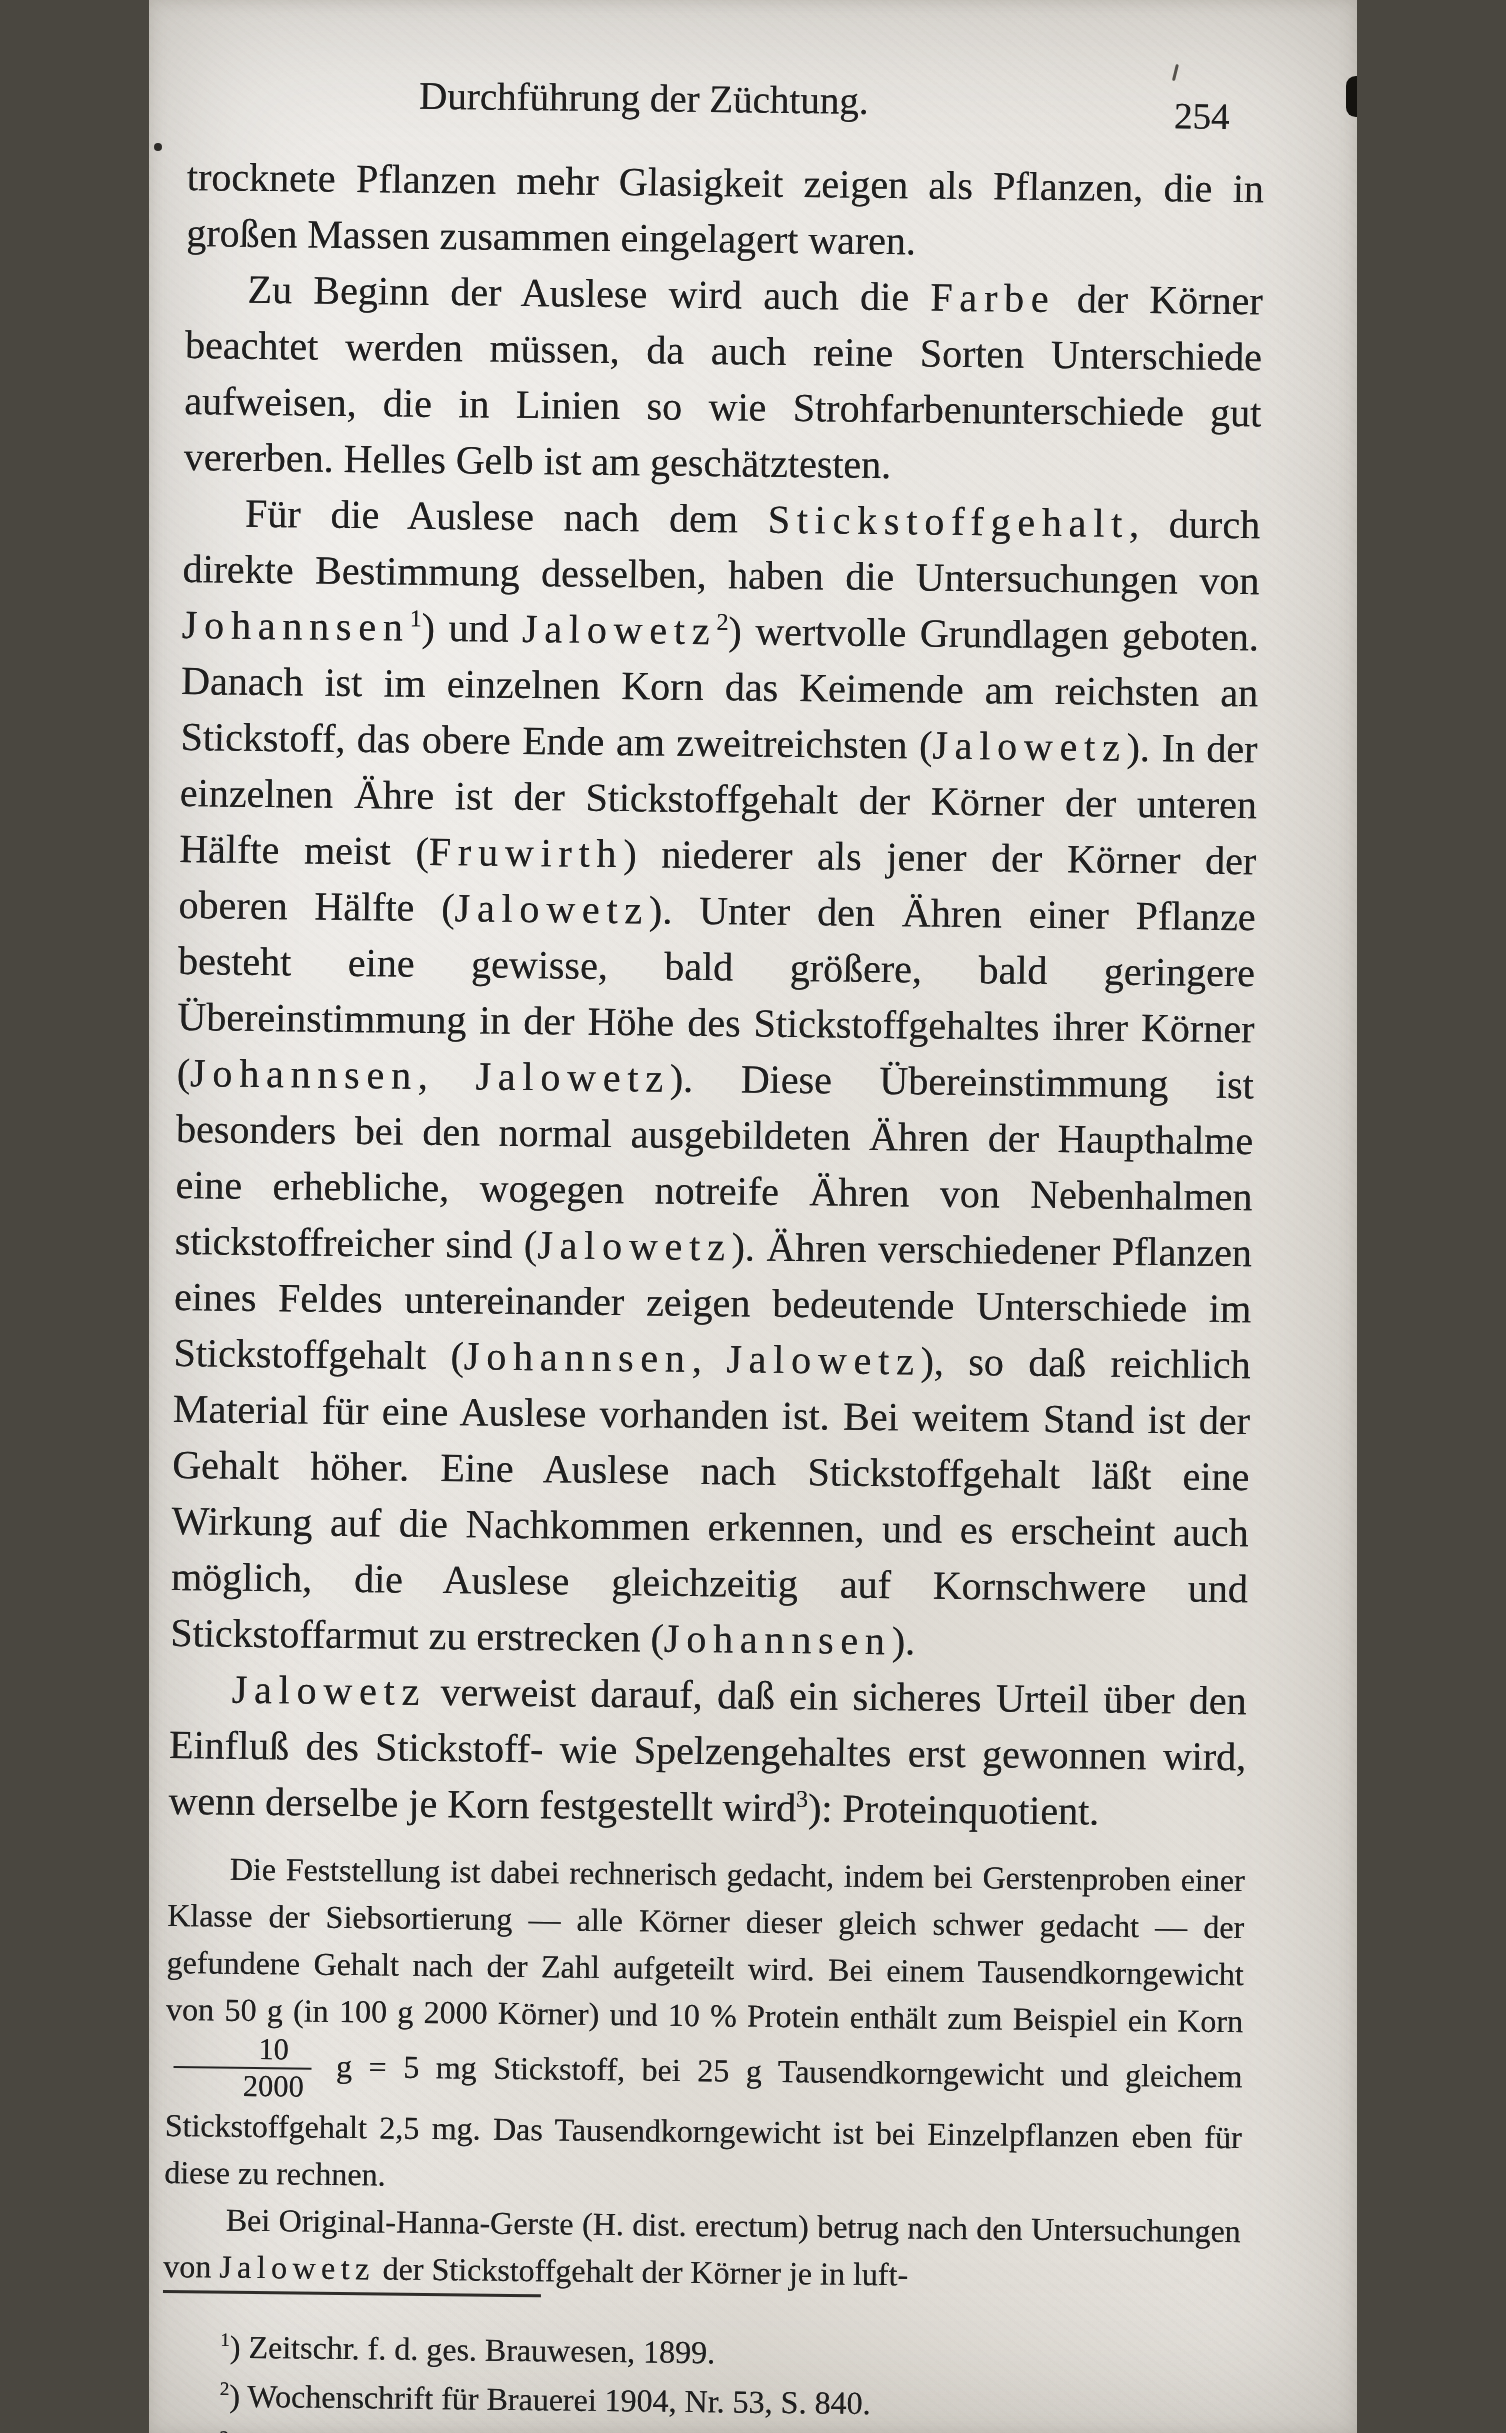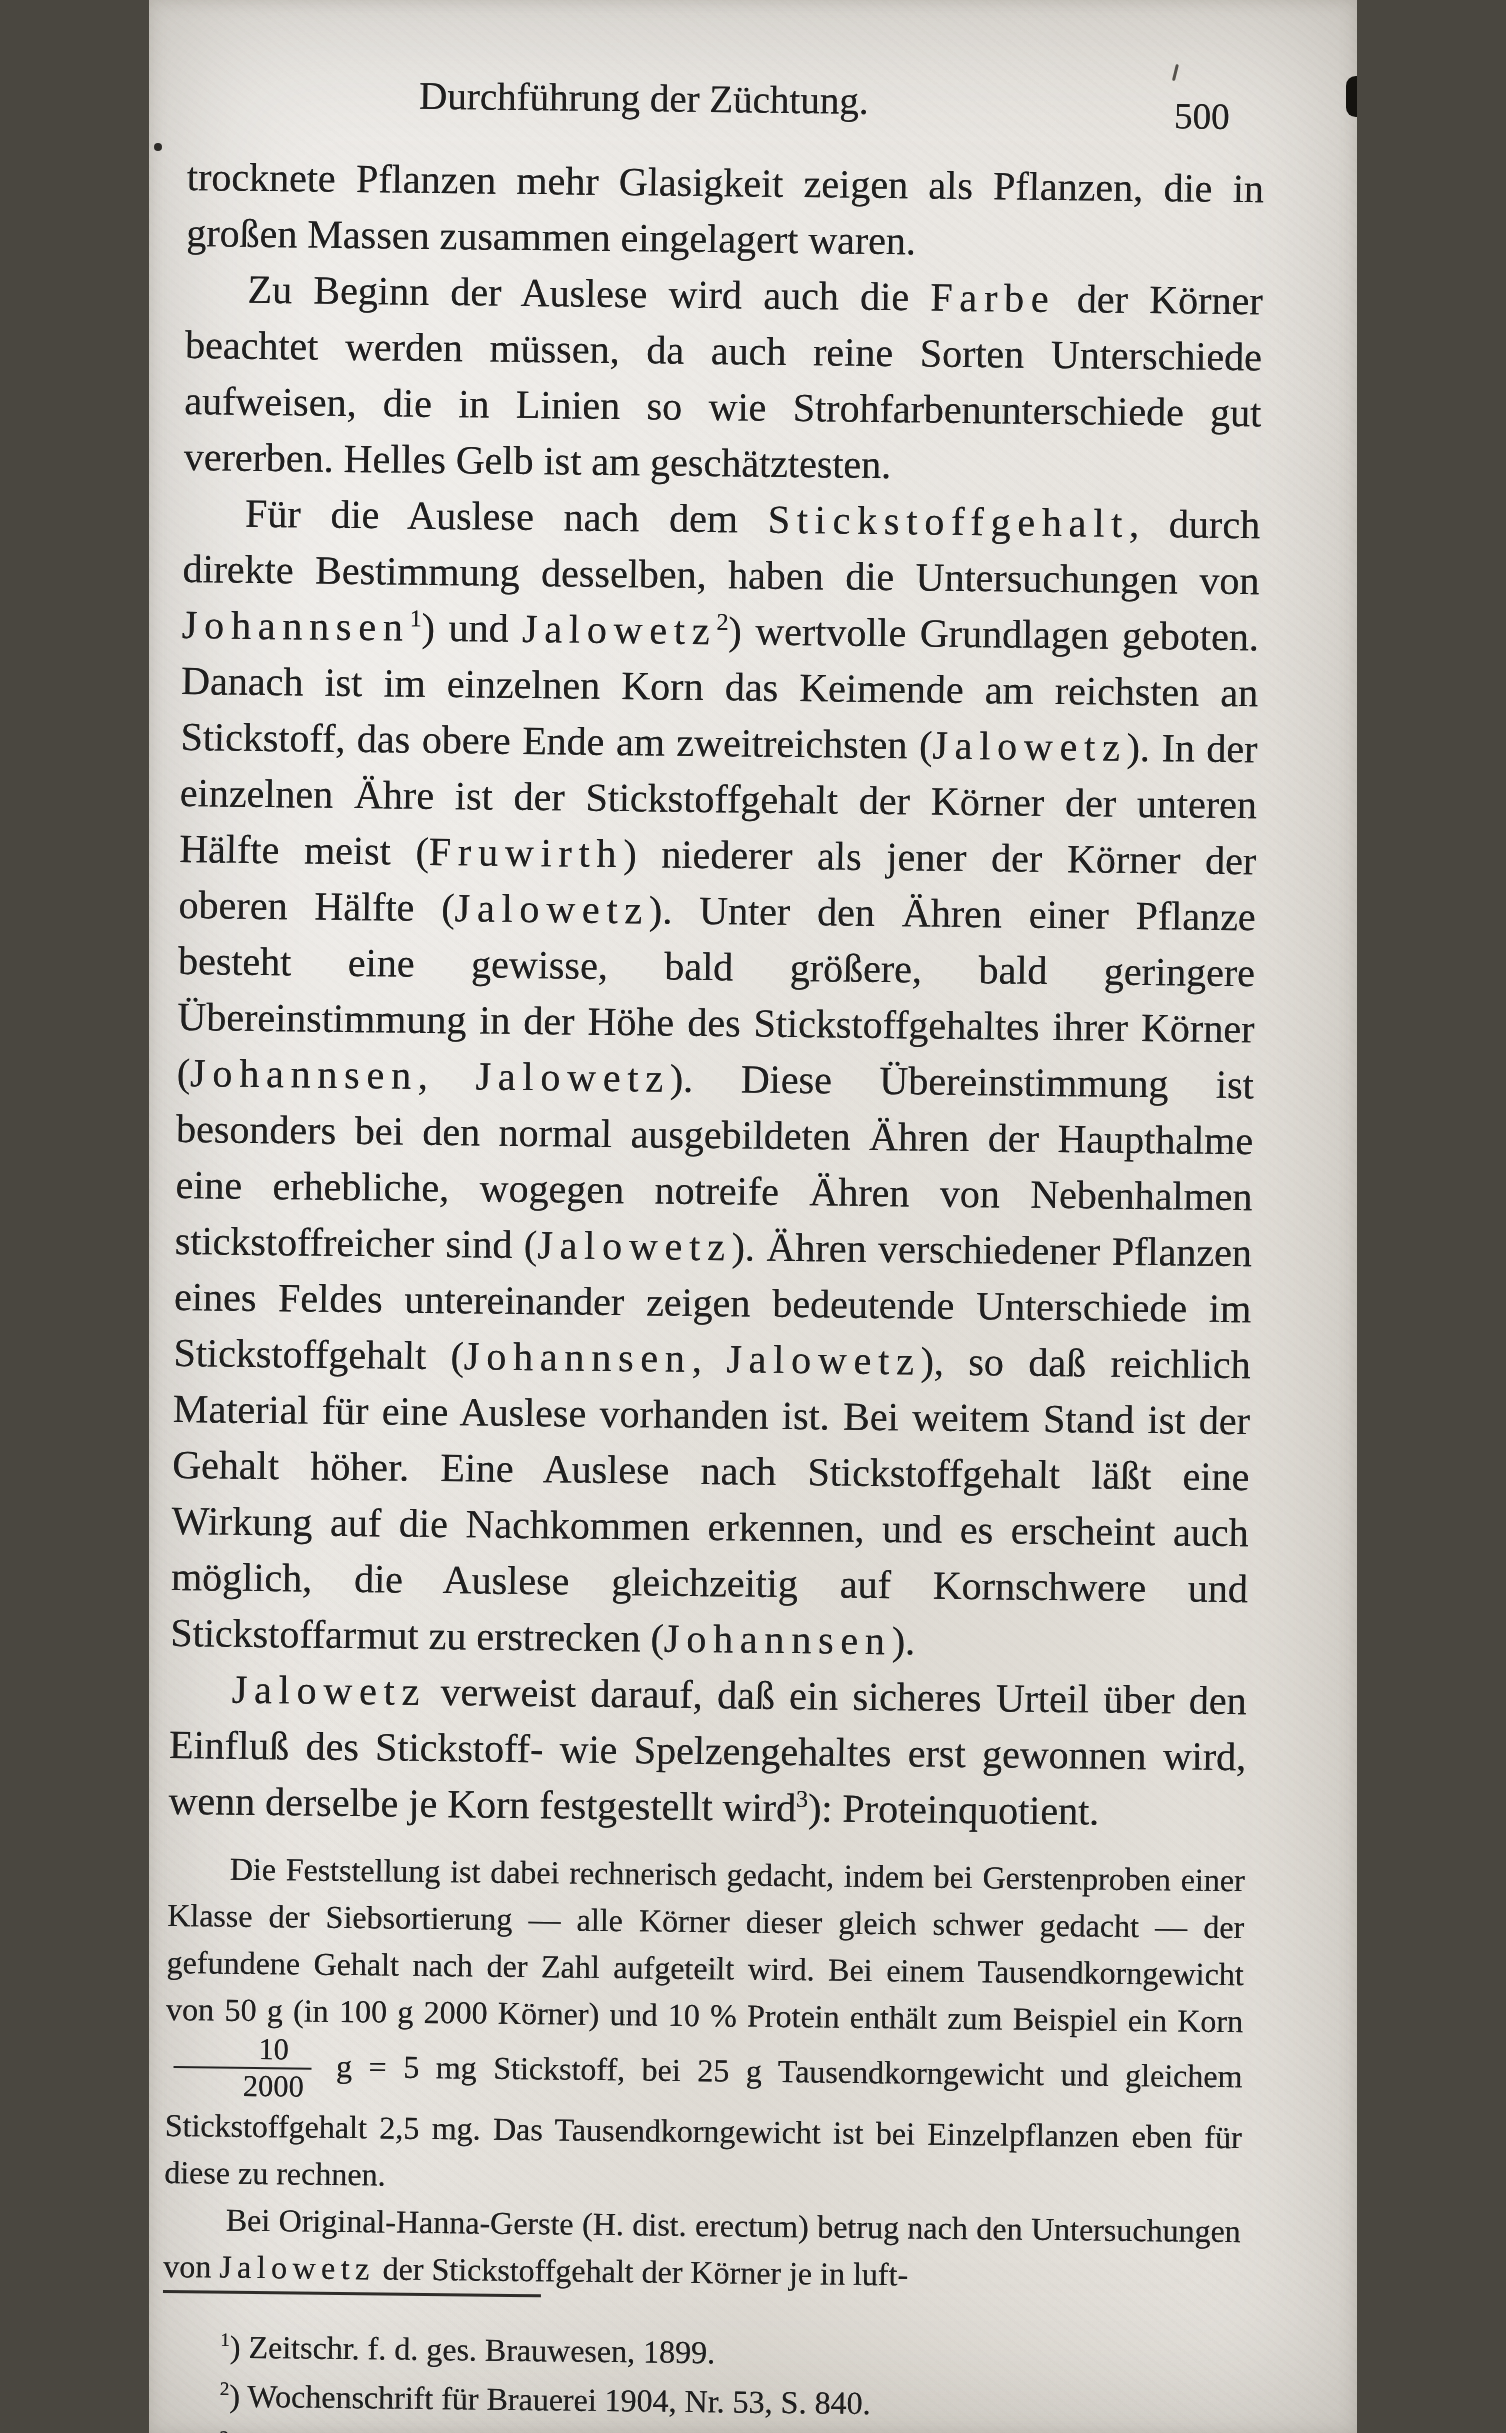--- a/index.html
+++ b/index.html
@@ -76,21 +76,21 @@
 
   <div class="artifact blob-right"></div>
   <div class="artifact dot-left"></div>
   <div class="artifact diamond-right"></div>
   <div class="artifact tick-top"></div>
 
   <div class="rot">
 
     <div class="header">
       <span class="title">Durchführung der Züchtung.</span>
-      <span class="pagenum">500</span>
+      <span class="pagenum">254</span>
     </div>
 
     <div class="para"><span>trocknete Pflanzen mehr Glasigkeit zeigen als Pflanzen, die in großen Massen zusammen eingelagert waren.</span></div>
     <div class="para indent"><span>Zu Beginn der Auslese wird auch die </span><span class="sp">Farbe</span><span> der Körner beachtet werden müssen, da auch reine Sorten Unterschiede aufweisen, die in Linien so wie Strohfarbenunterschiede gut vererben.  Helles Gelb ist am geschätztesten.</span></div>
     <div class="para indent"><span>Für die Auslese nach dem </span><span class="sp">Stickstoffgehalt</span><span>, durch direkte Bestimmung desselben, haben die Untersuchungen von </span><span class="sp">Johannsen</span><sup>1</sup><span>) und </span><span class="sp">Jalowetz</span><sup>2</sup><span>) wertvolle Grundlagen geboten.  Danach ist im einzelnen Korn das Keimende am reichsten an Stickstoff, das obere Ende am zweitreichsten (</span><span class="sp">Jalowetz</span><span>).  In der einzelnen Ähre ist der Stickstoffgehalt der Körner der unteren Hälfte meist (</span><span class="sp">Fruwirth</span><span>) niederer als jener der Körner der oberen Hälfte (</span><span class="sp">Jalowetz</span><span>).  Unter den Ähren einer Pflanze besteht eine gewisse, bald größere, bald geringere Übereinstimmung in der Höhe des Stickstoffgehaltes ihrer Körner (</span><span class="sp">Johannsen</span><span>, </span><span class="sp">Jalowetz</span><span>).  Diese Übereinstimmung ist besonders bei den normal ausgebildeten Ähren der Haupthalme eine erhebliche, wogegen notreife Ähren von Nebenhalmen stickstoffreicher sind (</span><span class="sp">Jalowetz</span><span>).  Ähren verschiedener Pflanzen eines Feldes untereinander zeigen bedeutende Unterschiede im Stickstoffgehalt (</span><span class="sp">Johannsen</span><span>, </span><span class="sp">Jalowetz</span><span>), so daß reichlich Material für eine Auslese vorhanden ist.  Bei weitem Stand ist der Gehalt höher.  Eine Auslese nach Stickstoffgehalt läßt eine Wirkung auf die Nachkommen erkennen, und es erscheint auch möglich, die Auslese gleichzeitig auf Kornschwere und Stickstoffarmut zu erstrecken (</span><span class="sp">Johannsen</span><span>).</span></div>
     <div class="para indent"><span class="sp">Jalowetz</span><span> verweist darauf, daß ein sicheres Urteil über den Einfluß des Stickstoff- wie Spelzengehaltes erst gewonnen wird, wenn derselbe je Korn festgestellt wird</span><sup>3</sup><span>):  Proteinquotient.</span></div>
     <div class="para small indent first-small"><span>Die Feststellung ist dabei rechnerisch gedacht, indem bei Gerstenproben einer Klasse der Siebsortierung — alle Körner dieser gleich schwer gedacht — der gefundene Gehalt nach der Zahl aufgeteilt wird.  Bei einem Tausendkorngewicht von 50 g (in 100 g 2000 Körner) und 10 % Protein enthält zum Beispiel ein Korn </span><span class="frac">
           <span class="num">10</span>
           <span class="den">2000</span>
         </span><span> g = 5 mg Stickstoff, bei 25 g Tausendkorngewicht und gleichem Stickstoffgehalt 2,5 mg.  Das Tausendkorngewicht ist bei Einzelpflanzen eben für diese zu rechnen.</span></div>

